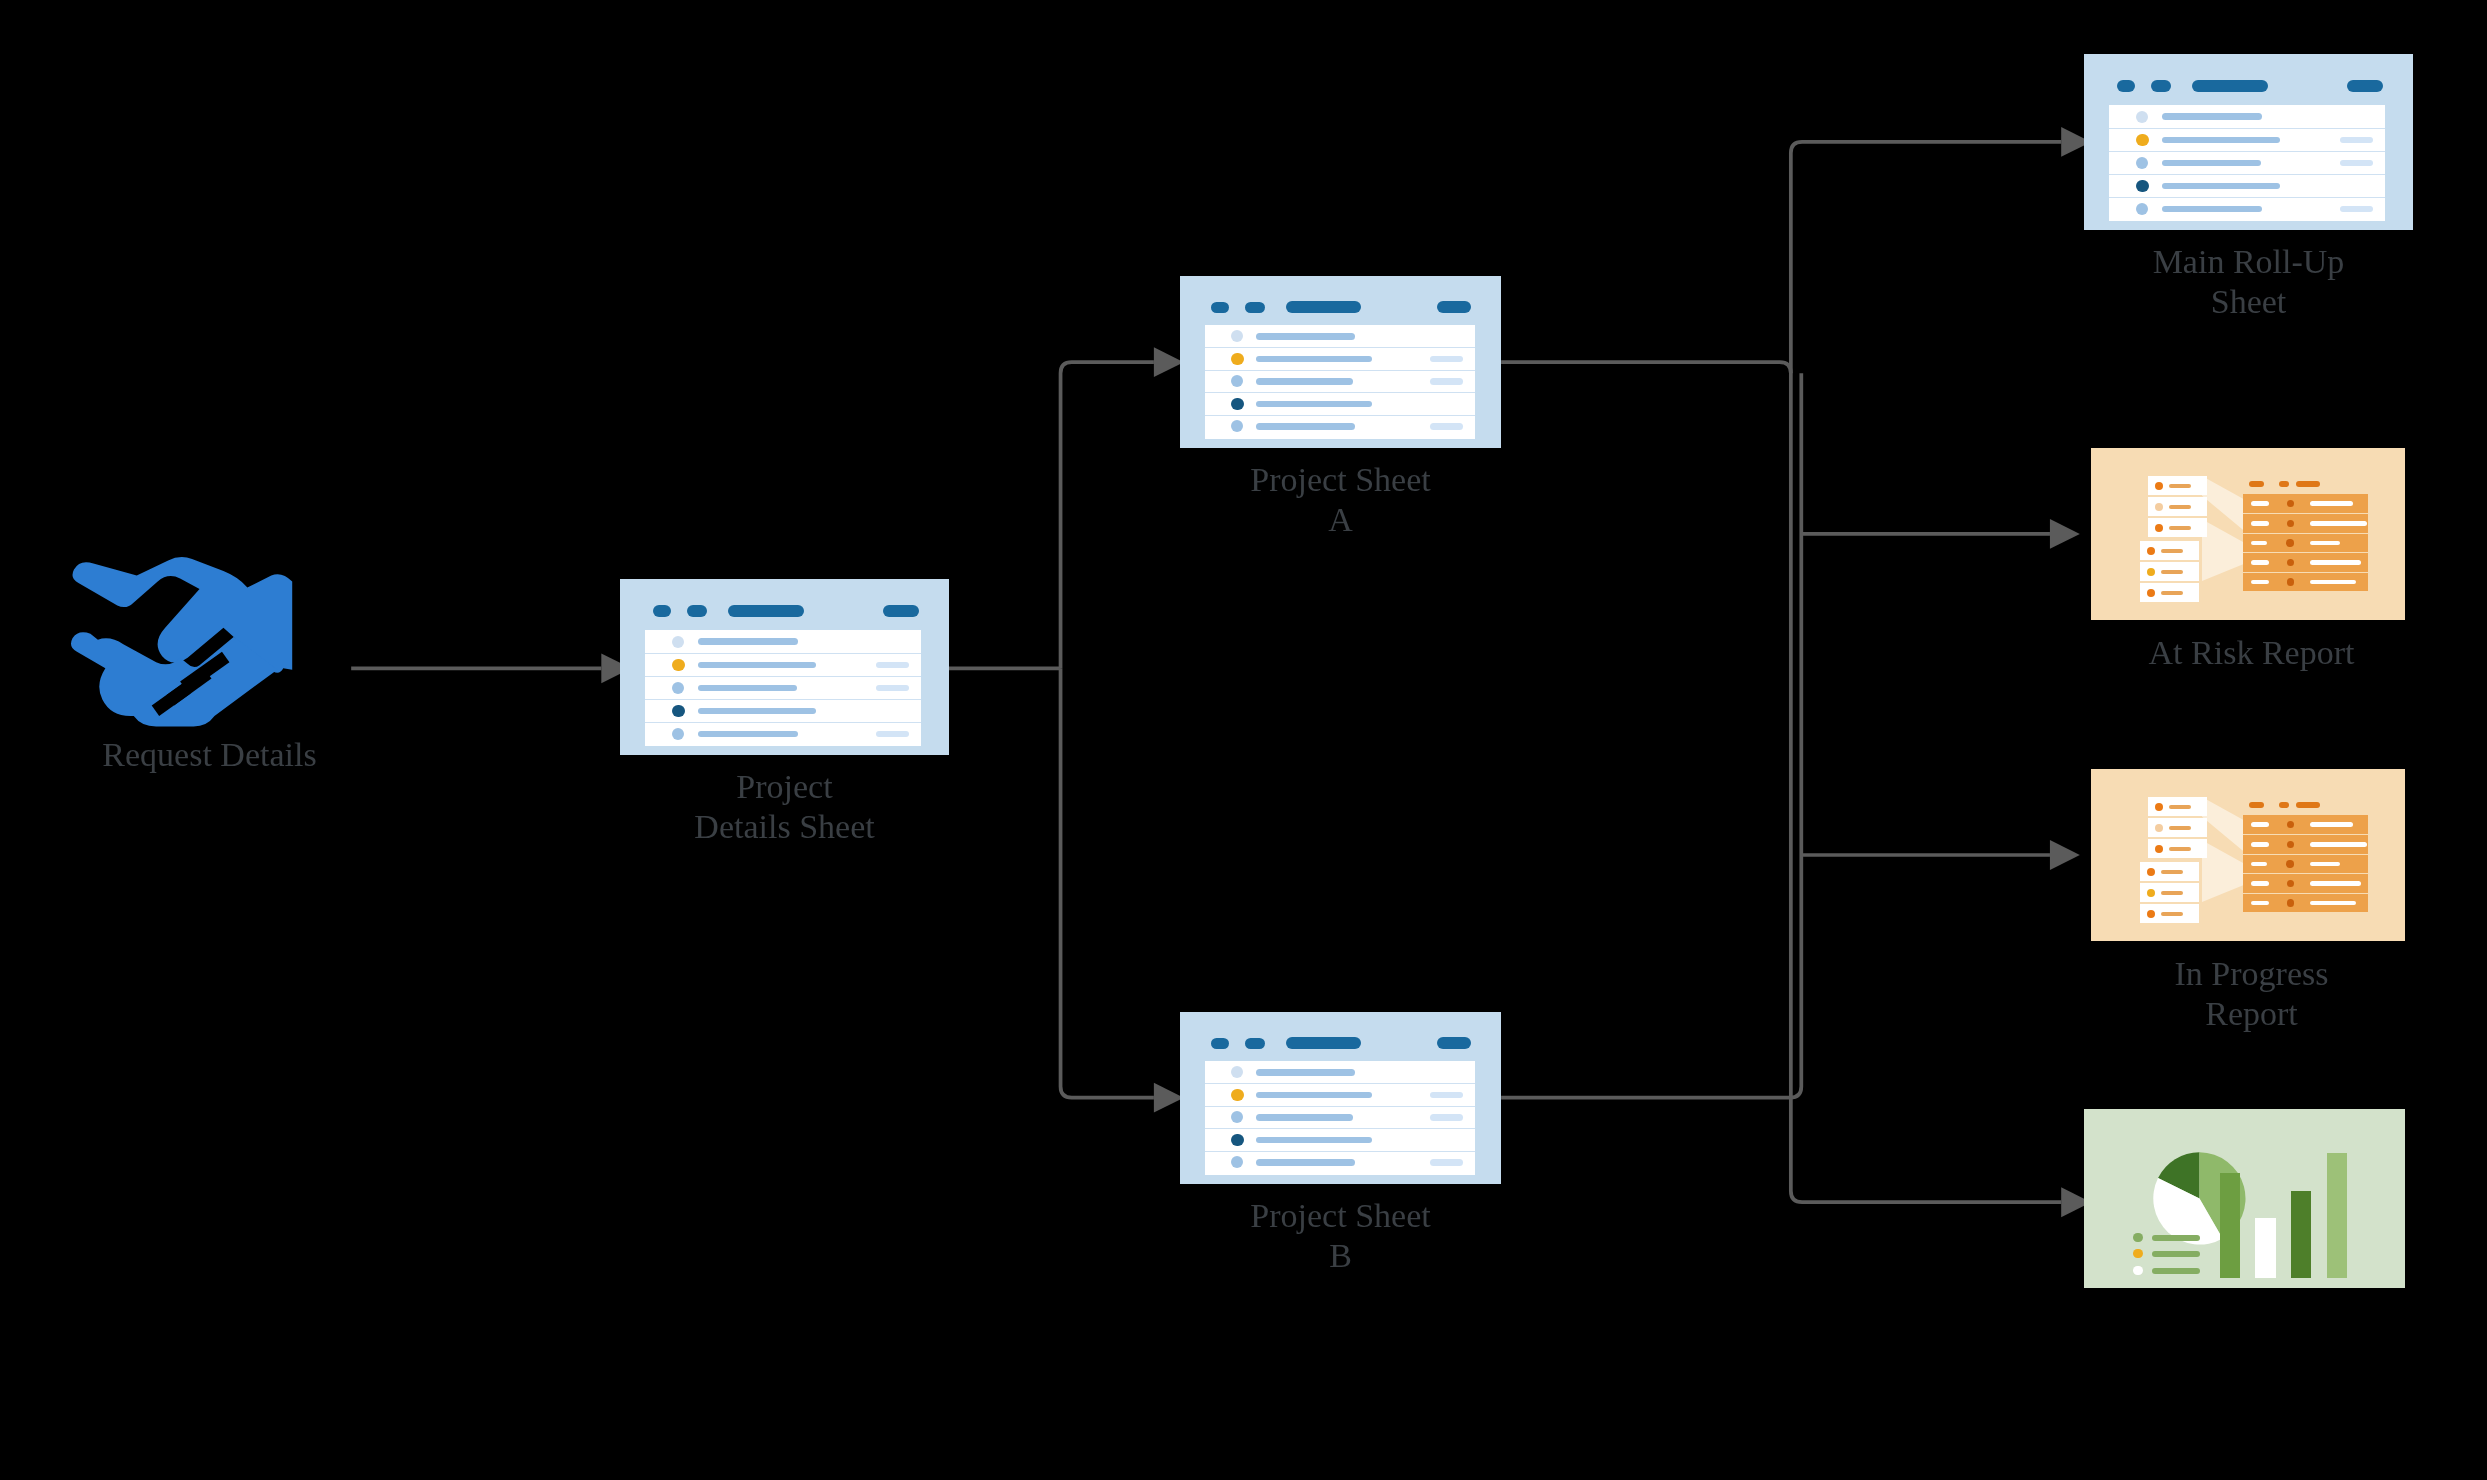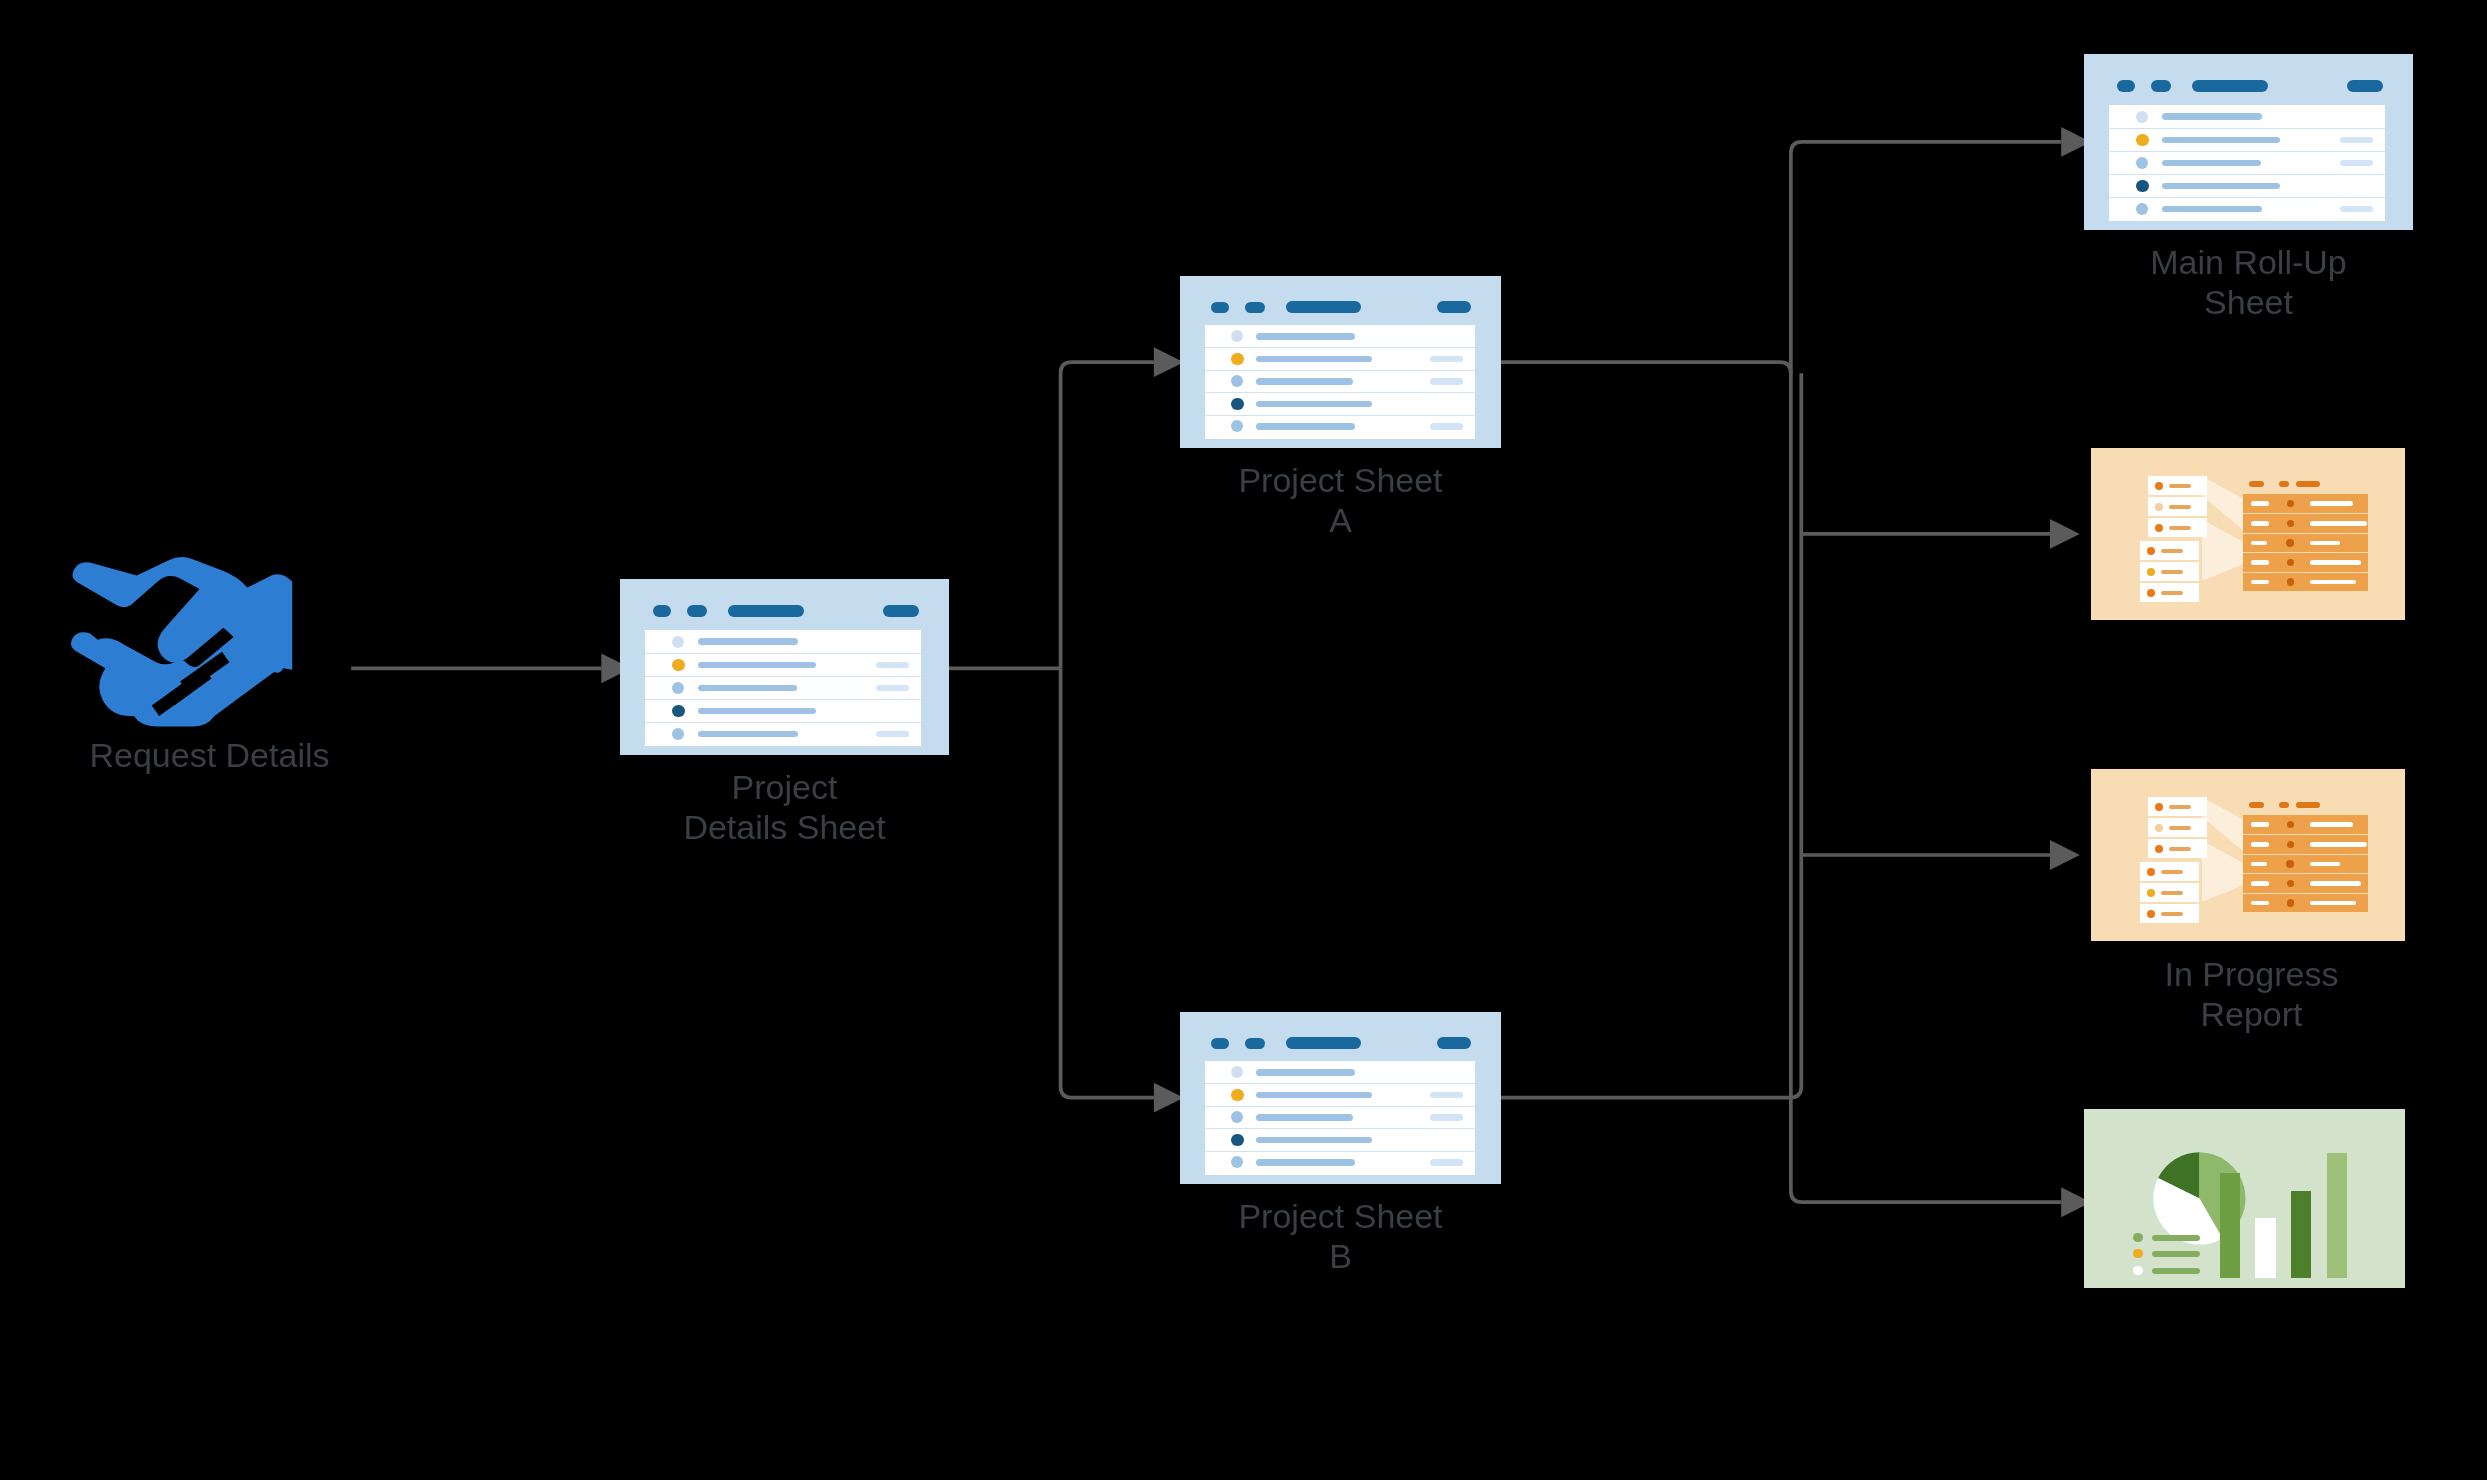--- a/index.html
+++ b/index.html
@@ -1,19 +1,19 @@
 <!DOCTYPE html>
 <html style="font-size:12px"><head>
 <meta charset="utf-8">
 <style>
   html,body{margin:0;padding:0;background:#000;}
   body{width:2487px;height:1480px;position:relative;overflow:hidden;
        font-family:"Liberation Sans","DejaVu Sans",sans-serif;}
 
-  .node{position:absolute;}
+  .node{position:absolute;font-family:Liberation Serif, serif;}
   .node-label{
     position:absolute;left:50%;transform:translateX(-50%);
     text-align:center;color:#3a3f44;white-space:pre-line;line-height:1.18;
     font-weight:400;
   }
 
   
   .sheet{background:#c5dcee;position:relative;}
   .sheet .hdr{position:absolute;display:flex;align-items:center;}
   .sheet .pill{background:#19699e;border-radius:746px;}
@@ -310,20 +310,21 @@
         <span class="od" style="width:7.5px;height:7.5px;margin-left:18px;"></span>
         <span class="w" style="width:51px;height:4.5px;margin-left:16.4px;"></span>
       </div>
       <div class="trow" style="height:19.4px;padding-left:7.5px;">
         <span class="w" style="width:18px;height:4.5px;"></span>
         <span class="od" style="width:7.5px;height:7.5px;margin-left:18px;"></span>
         <span class="w" style="width:46px;height:4.5px;margin-left:16.4px;"></span>
       </div>
     </div>
   </div>
+  <div class="node-label" style="top:185px;width:388px;font-size:34px;">At Risk Report</div>
 </div>
 
 <div class="node" style="left:2091px;top:769px;width:321px;height:269px;">
   <div class="report" style="width:314px;height:172px;">
     <div class="wedge" style="left:111px;top:28px;width:46px;height:58px;
                 clip-path:polygon(0 0,100% 44%,100% 100%,0 34%);"></div>
     <div class="wedge" style="left:111px;top:66px;width:46px;height:67px;
                 clip-path:polygon(0 8%,100% 46%,100% 72%,0 100%);"></div>
     <div class="card" style="left:57px;top:28px;width:52px;height:19.4px;padding-left:6.7px;">
       <span class="cdot" style="width:8.2px;height:8.2px;background:#eb7a15;"></span>

